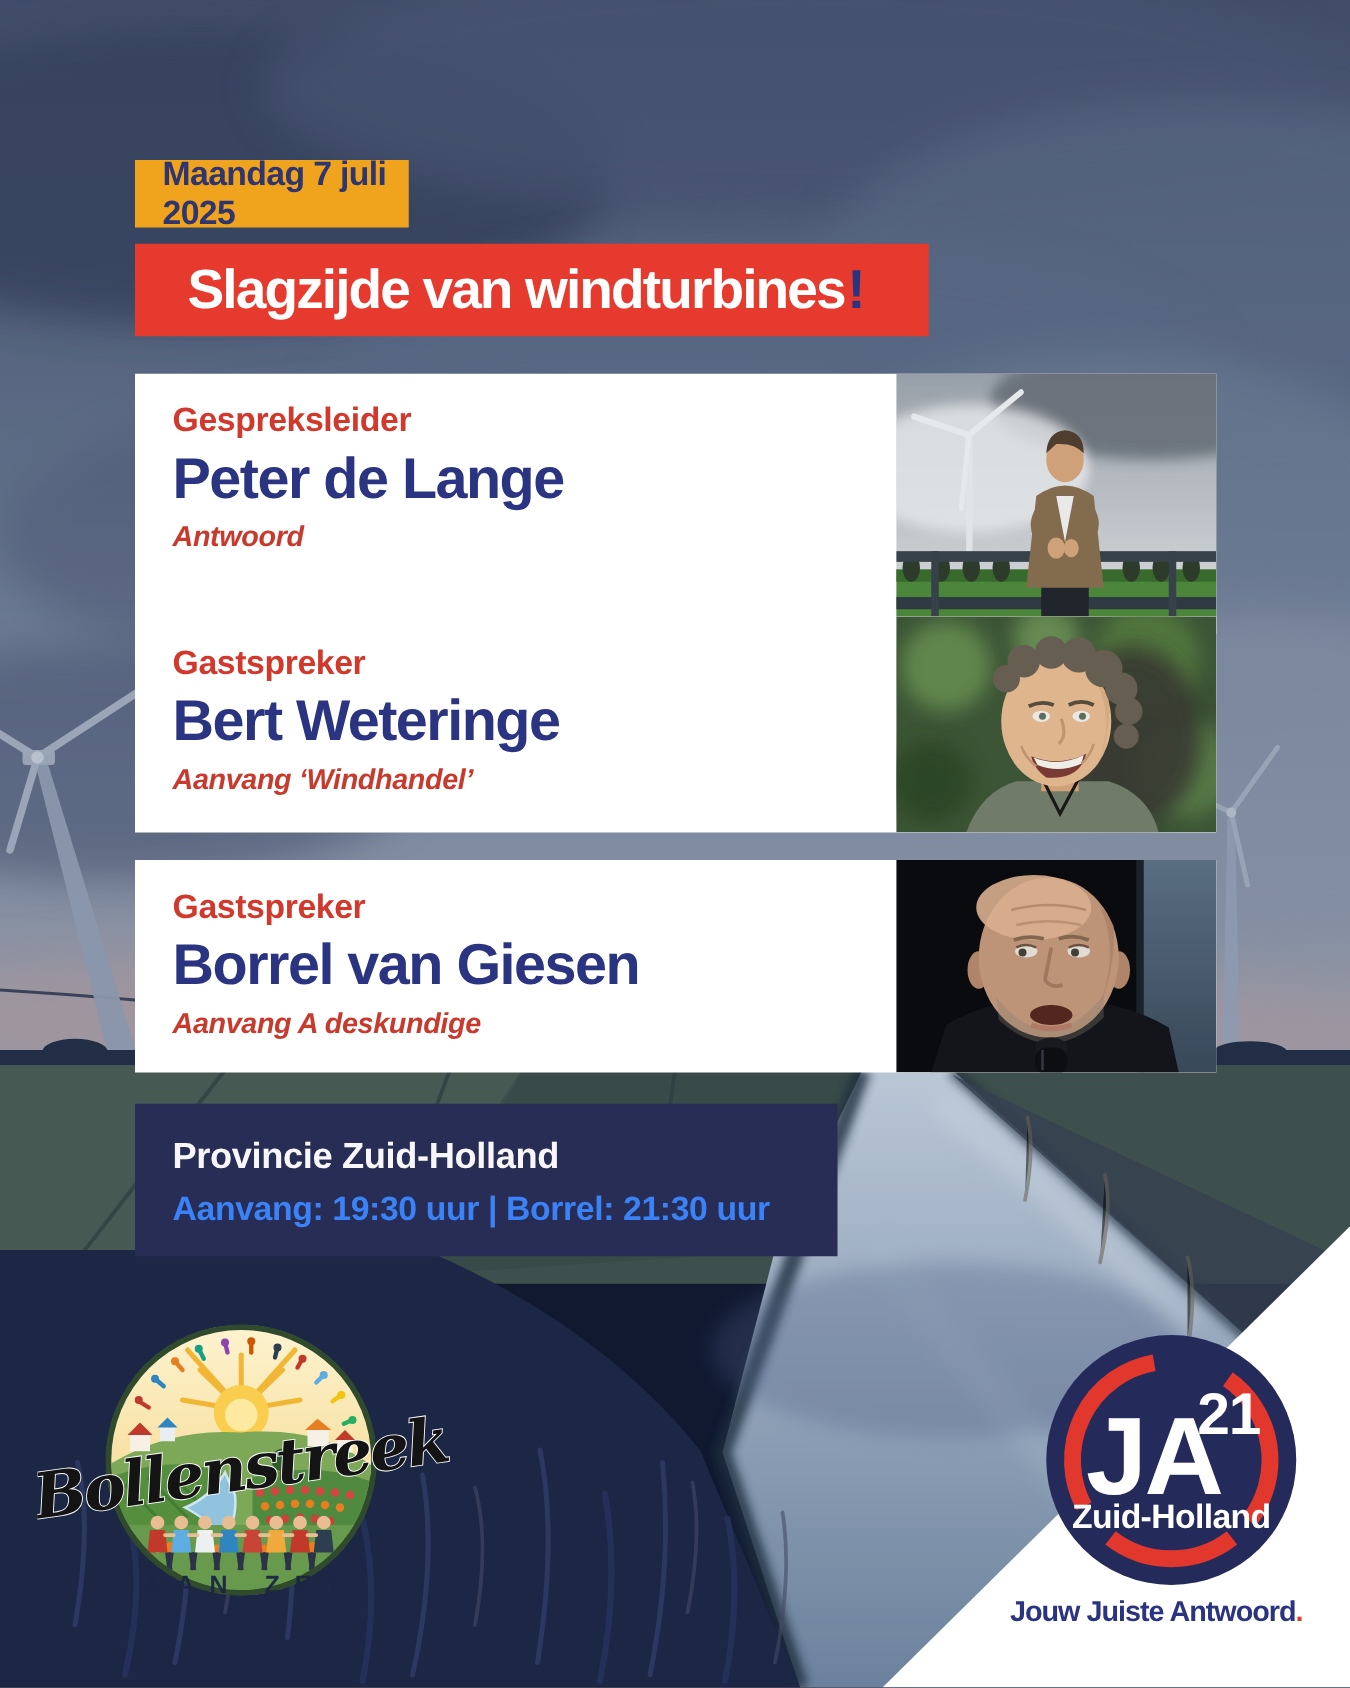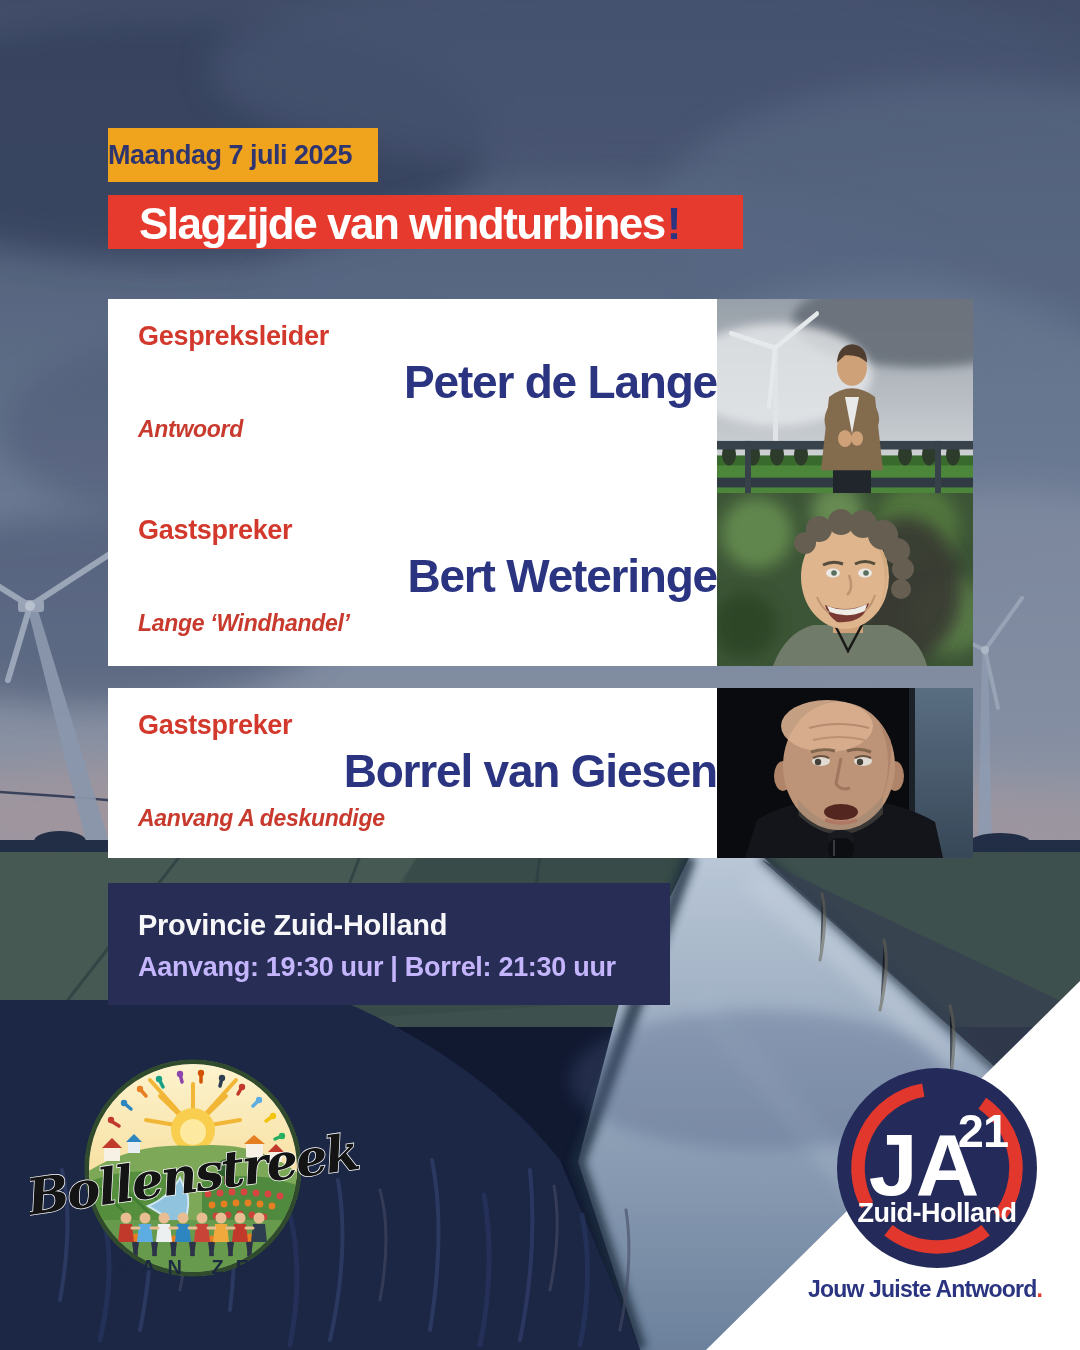--- a/index.html
+++ b/index.html
@@ -8,48 +8,48 @@
   .poster *{box-sizing:border-box;}
 
   
   .bg{position:absolute;left:0;top:0;width:1080px;height:1350px;z-index:0;}
 
   
   .wedge{position:absolute;left:0;top:0;width:1080px;height:1350px;background:#ffffff;
          clip-path:polygon(100% 72.67%,65.37% 100%,100% 100%);z-index:2;}
 
   
-  .badge{position:absolute;left:108px;top:128px;width:270px;height:54px;
-         background:#F0A41E;display:flex;align-items:center;z-index:3;}
+  .badge{position:absolute;left:108px;top:128px;width:219px;height:54px;
+         background:#F0A41E;display:flex;align-items:center;padding-left:22px;z-index:3;}
   .badge span{color:#2E356F;font-size:27px;font-weight:bold;letter-spacing:-.5px;}
 
   
-  .banner{position:absolute;left:108px;top:195px;width:635px;height:54px;
-          background:#E53A2D;display:flex;align-items:flex-end;padding-left:31px;z-index:3;}
+  .banner{position:absolute;left:108px;top:195px;width:635px;height:74px;
+          background:#E53A2D;display:flex;align-items:center;padding-left:42px;z-index:3;}
   .banner .t{color:#ffffff;font-size:44px;font-weight:bold;letter-spacing:-1.5px;}
   .banner .x{color:#2B3480;font-size:44px;font-weight:bold;margin-left:2px;}
 
   
   .card{position:absolute;left:108px;width:865px;background:#ffffff;display:flex;
         z-index:3;overflow:hidden;}
   .card-1{top:299px;height:208px;}
   .card-2{top:493px;height:173px;}
   .card-3{top:688px;height:170px;}
   .card-text{flex:1;padding:22px 0 0 30px;}
   .role{color:#D2382B;font-size:27px;font-weight:bold;letter-spacing:-.3px;margin:0 0 7px 0;}
-  .name{color:#2A3480;font-size:46px;font-weight:bold;letter-spacing:-1.2px;margin:0 0 10px 0;line-height:1.02;text-align:right;}
+  .name{color:#2A3480;font-size:46px;font-weight:bold;letter-spacing:-1.2px;margin:0 0 10px 0;line-height:1.02;}
   .sub{color:#C83A2D;font-size:23px;font-style:italic;font-weight:bold;margin:0;letter-spacing:-.3px;}
   .card-photo{width:256px;height:100%;flex:0 0 256px;}
   .card-photo svg{display:block;width:100%;height:100%;}
 
   
   .info{position:absolute;left:108px;top:883px;width:562px;height:122px;
         background:#272D55;padding:26px 0 0 30px;z-index:3;}
   .venue{color:#F7F7F9;font-size:29px;font-weight:bold;letter-spacing:-.3px;margin:0 0 10px 0;}
-  .time{color:#c4b5fd;font-size:27px;font-weight:bold;letter-spacing:-.3px;margin:0;}
+  .time{color:#3b82f6;font-size:27px;font-weight:bold;letter-spacing:-.3px;margin:0;}
 
   
   .bollen{position:absolute;left:30px;top:1050px;width:330px;height:260px;z-index:3;}
   .ja21{position:absolute;left:827px;top:1058px;width:220px;height:220px;z-index:4;}
   .tagline{position:absolute;left:790px;top:1276px;width:270px;text-align:center;z-index:4;
            color:#2A3480;font-size:23px;font-weight:bold;letter-spacing:-.8px;}
   .tagline .dot{color:#E5392C;}
 </style>
 </head>
 <body>
@@ -243,21 +243,21 @@
         </g>
         <rect width="256" height="170" fill="#1B2540" opacity=".05"></rect>
       </svg>
     </div>
   </div>
 
   <div class="card card-2">
     <div class="card-text">
       <p class="role">Gastspreker</p>
       <p class="name">Bert Weteringe</p>
-      <p class="sub">Lange ‘Windhandel’</p>
+      <p class="sub">Aanvang ‘Windhandel’</p>
     </div>
     <div class="card-photo">
       <svg viewBox="0 0 256 173" preserveAspectRatio="none">
         <defs>
             <filter id="pf8" x="-50%" y="-50%" width="200%" height="200%">
               <feGaussianBlur stdDeviation="8"></feGaussianBlur>
             </filter>
           </defs>
         <rect width="256" height="173" fill="#3F5836"></rect>
         <circle cx="40" cy="40" r="36" fill="#6F9A54" opacity=".8" filter="url(#pf8)"></circle>

